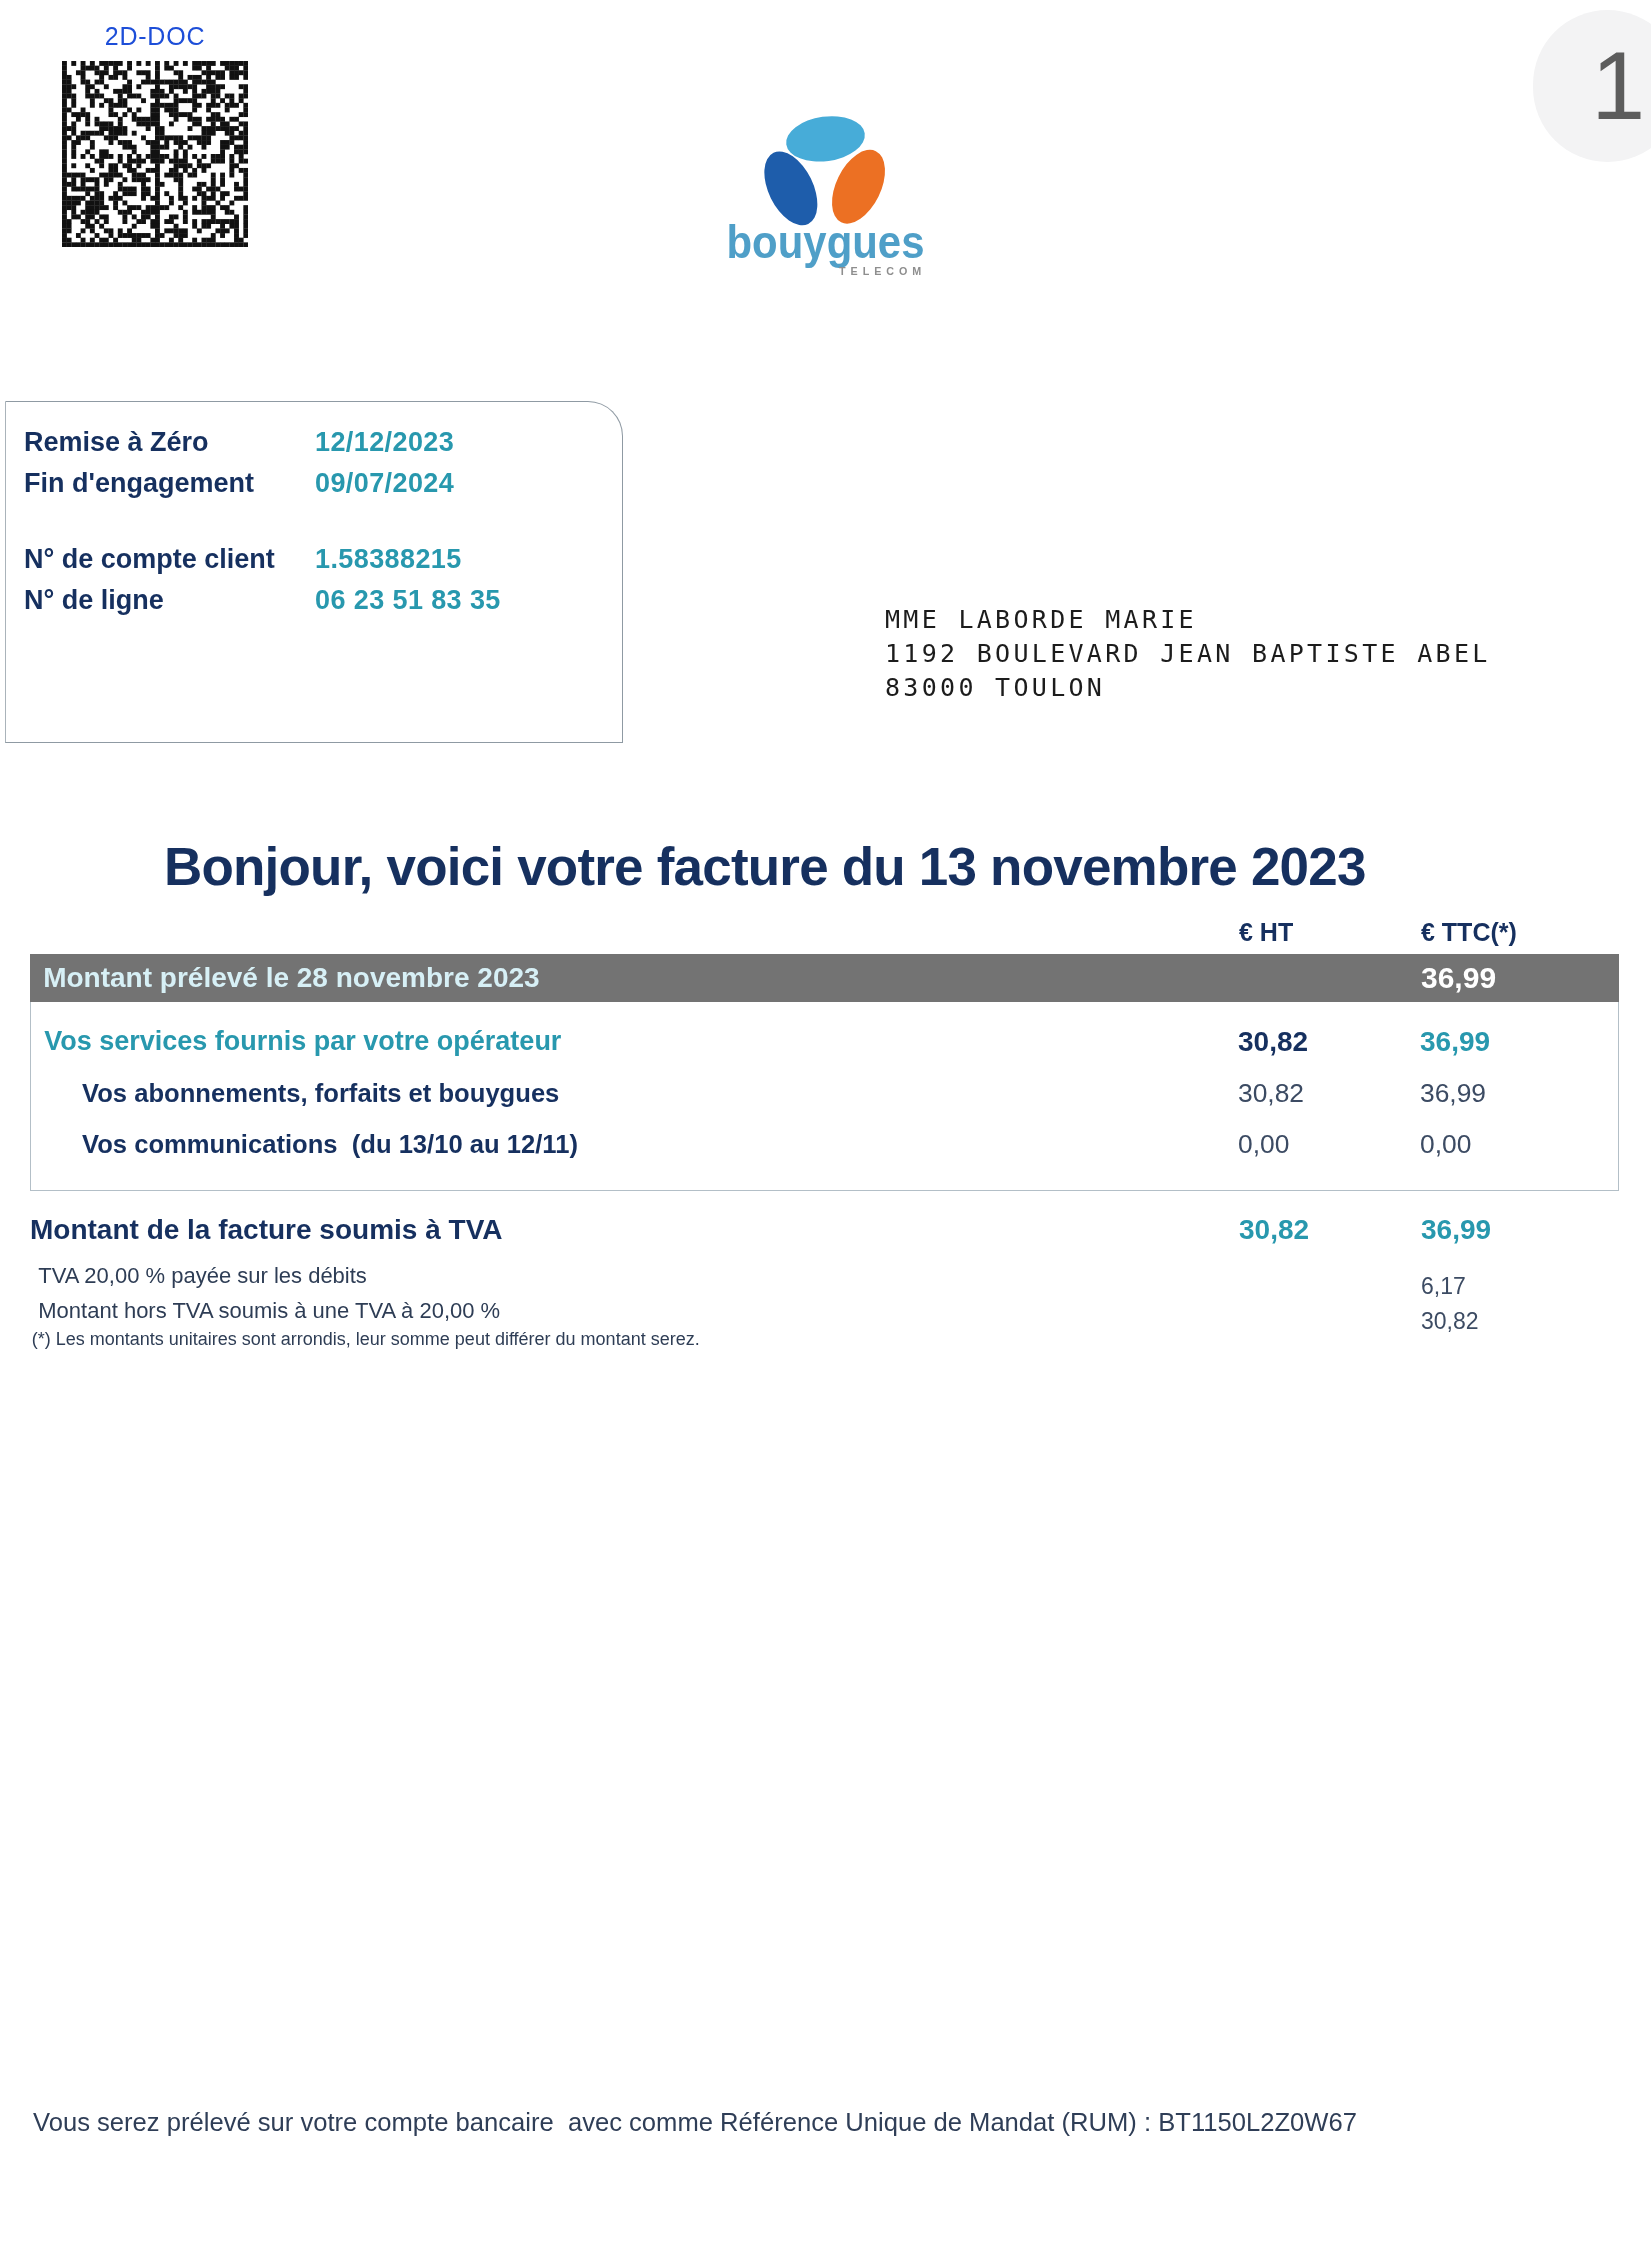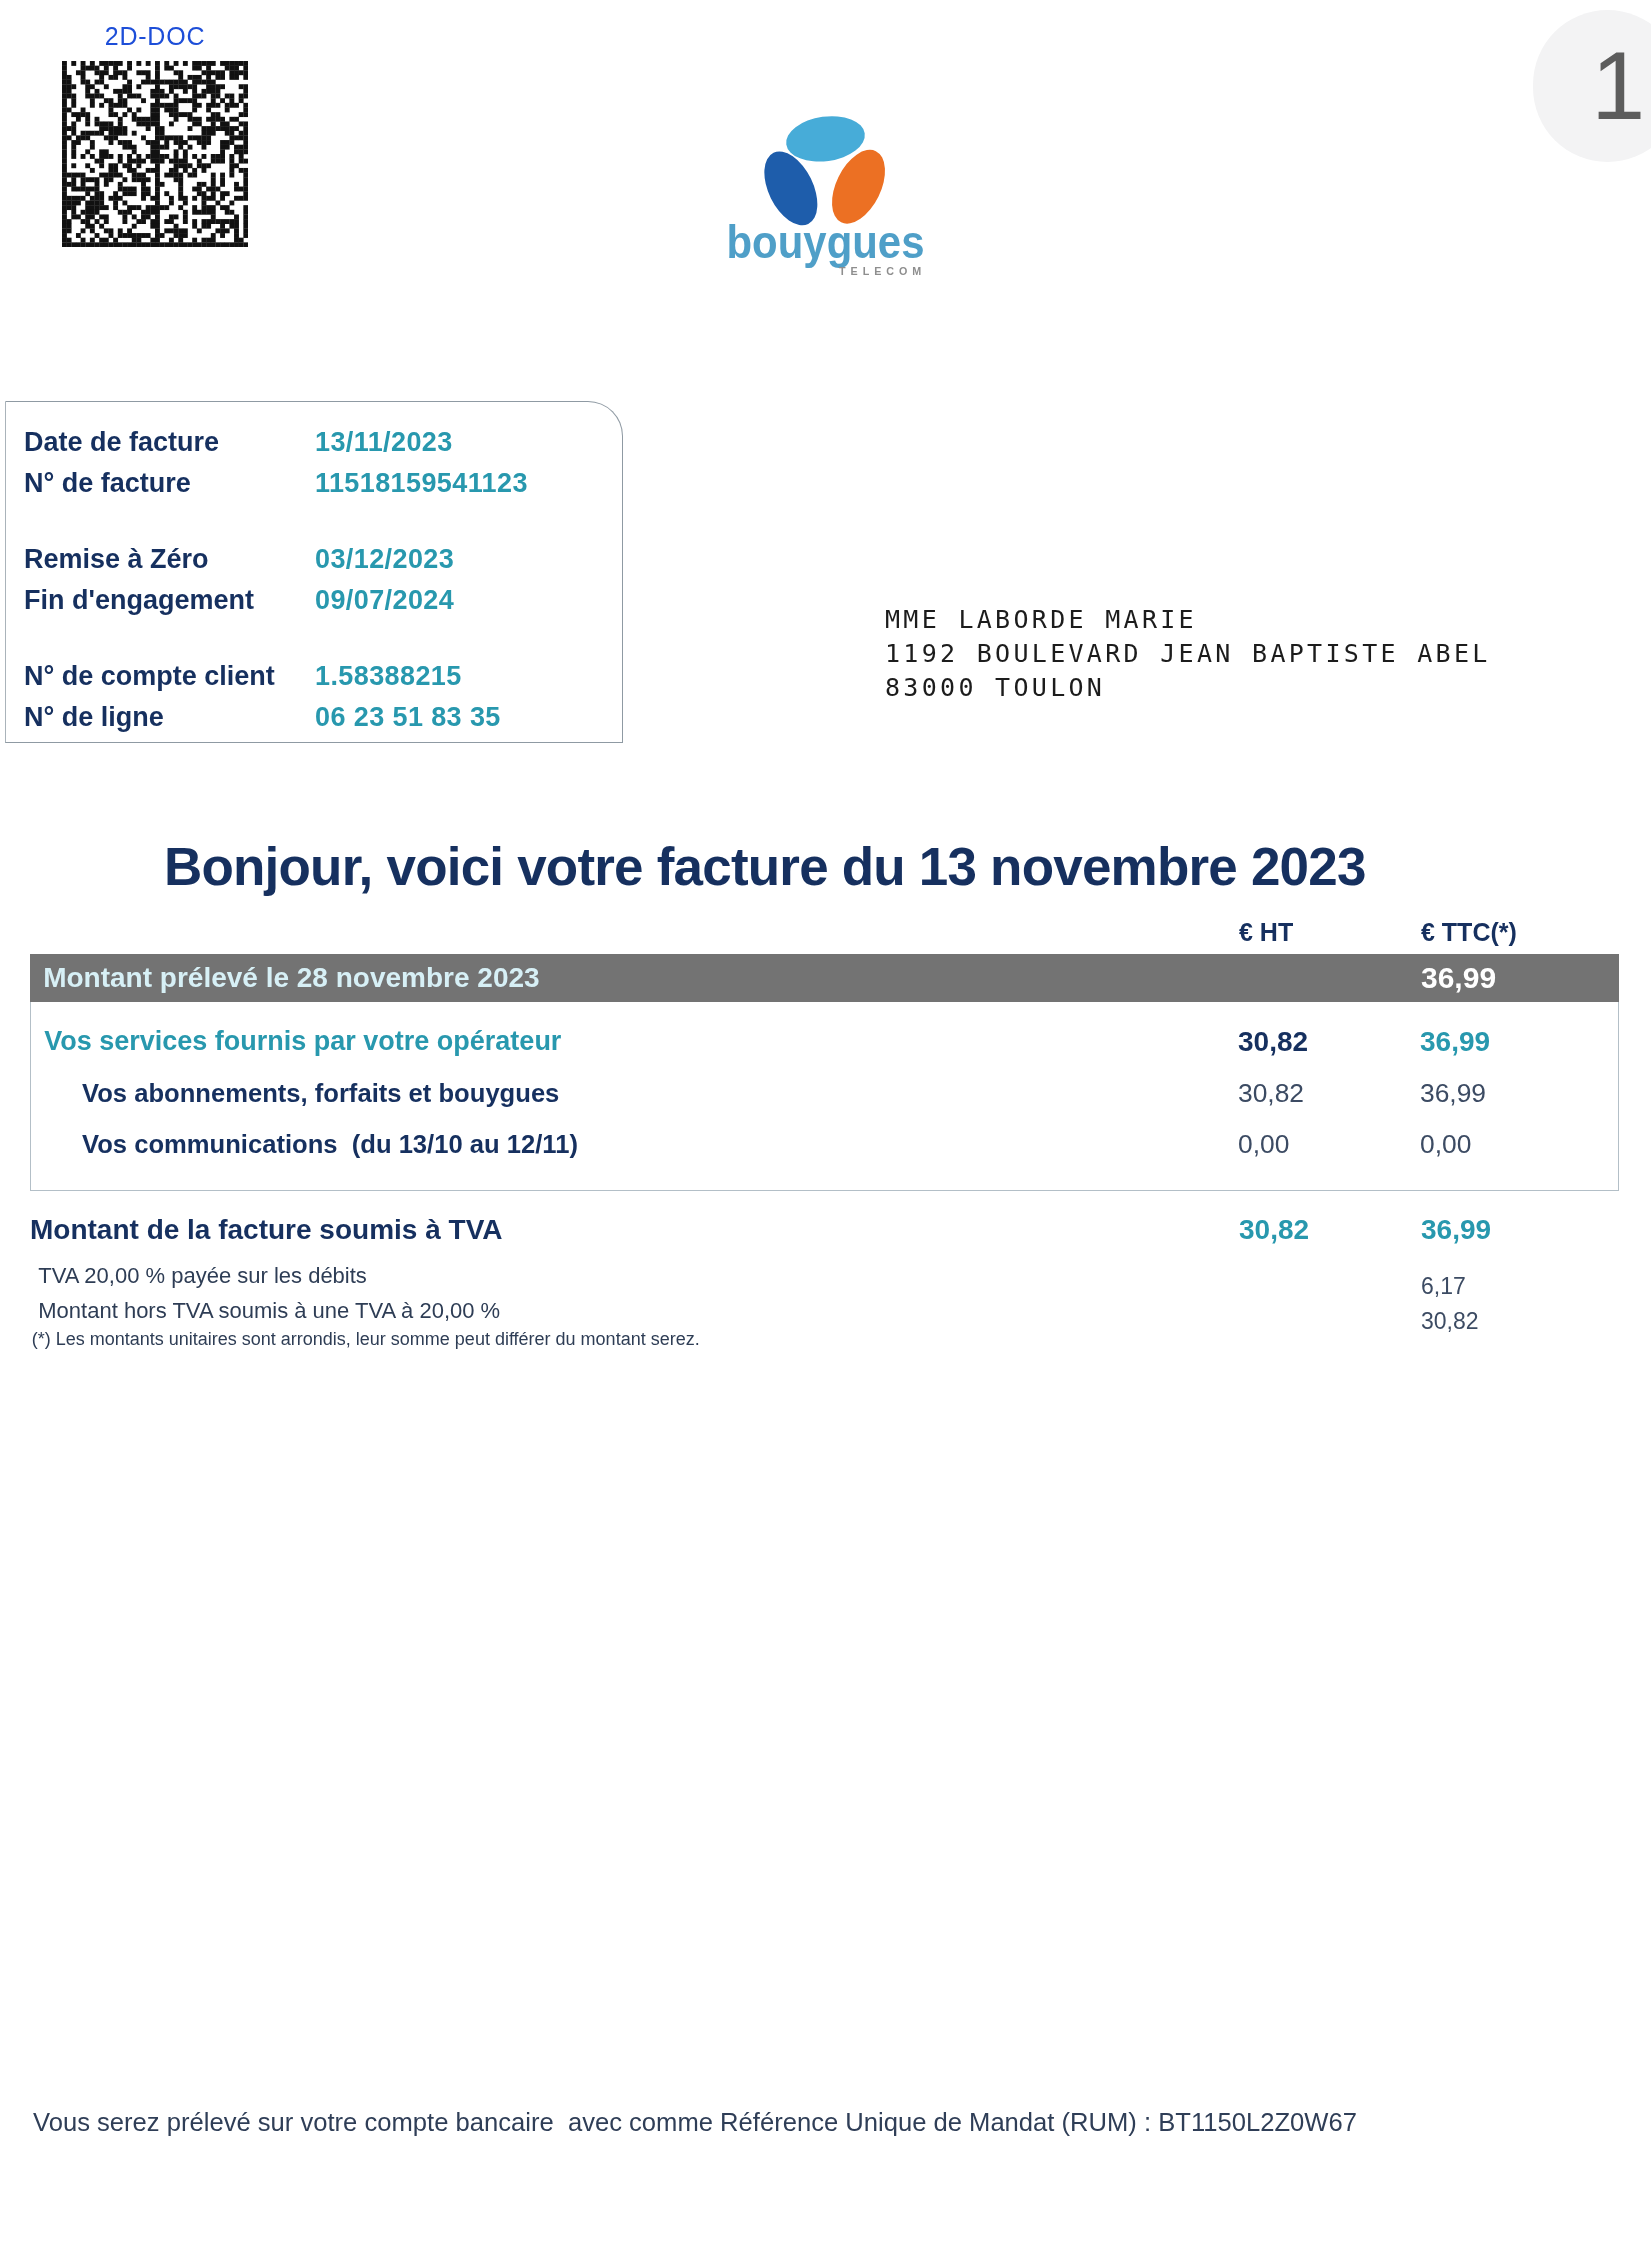--- a/index.html
+++ b/index.html
@@ -962,32 +962,22 @@
     </svg>
   </div>
 
   <div class="page-pill">
     <span>1</span>
   </div>
 
   <div class="info-box">
     <div class="info-group">
       <div class="info-row">
-        <span class="lbl">Date de facture</span>
-        <span class="val">13/11/2023</span>
-      </div>
-      <div class="info-row">
-        <span class="lbl">N° de facture</span>
-        <span class="val">11518159541123</span>
-      </div>
-    </div>
-    <div class="info-group">
-      <div class="info-row">
         <span class="lbl">Remise à Zéro</span>
-        <span class="val">03/12/2023</span>
+        <span class="val">12/12/2023</span>
       </div>
       <div class="info-row">
         <span class="lbl">Fin d'engagement</span>
         <span class="val">09/07/2024</span>
       </div>
     </div>
     <div class="info-group">
       <div class="info-row">
         <span class="lbl">N° de compte client</span>
         <span class="val">1.58388215</span>

